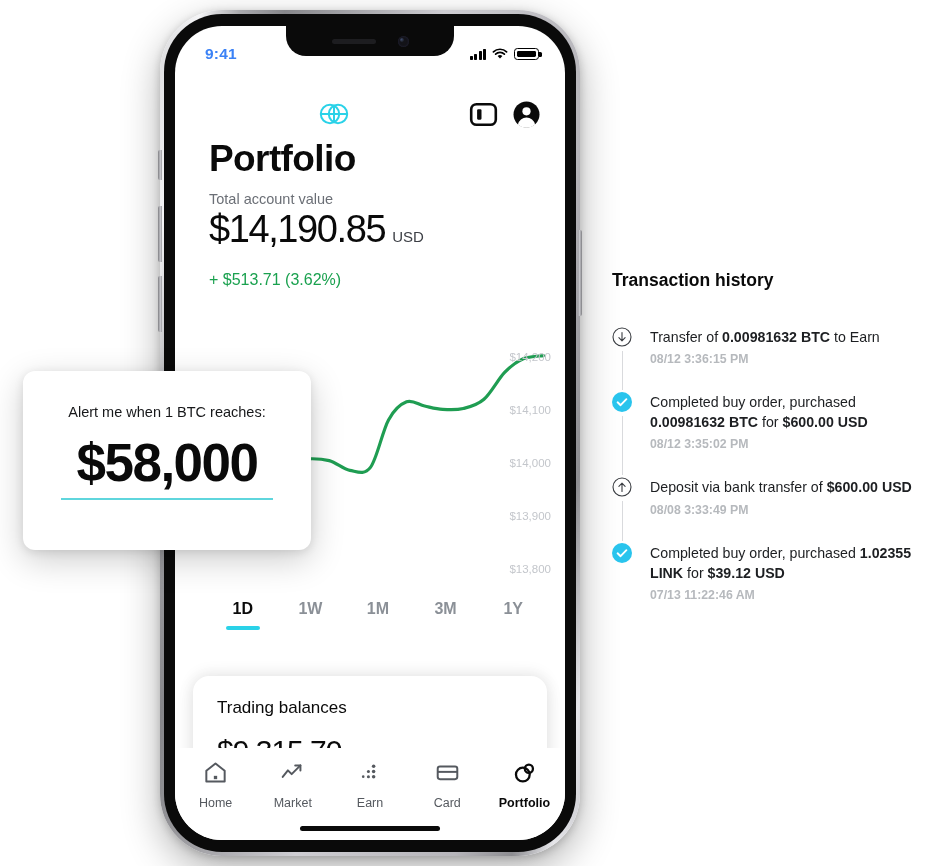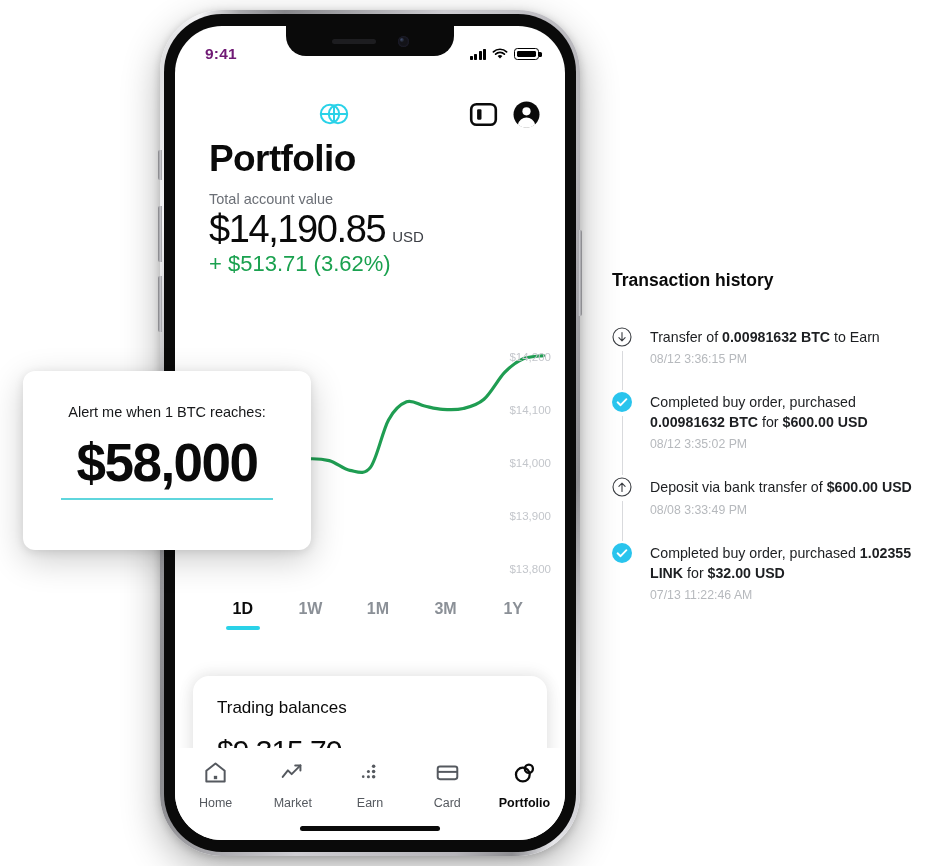--- a/index.html
+++ b/index.html
@@ -71,21 +71,21 @@
     background: radial-gradient(circle at 35% 35%, #3d4a6b, #111);
   }
 
   
   #status-bar {
     position: absolute; top: 0; left: 0; right: 0; height: 46px;
     display: flex; align-items: center; justify-content: space-between;
     padding: 10px 26px 0 30px;
     z-index: 30;
   }
-  #status-time { font-size: 15.5px; font-weight: bold; color: #701a75; letter-spacing: .2px; }
+  #status-time { font-size: 15.5px; font-weight: bold; color: #3b82f6; letter-spacing: .2px; }
   #status-icons { display: flex; align-items: center; gap: 6px; }
   .sig-bars { display: flex; align-items: flex-end; gap: 1.5px; height: 11px; }
   .sig-bars i { display:block; width: 3px; background: #000; border-radius: .8px; }
   .sig-bars i:nth-child(1){height:4px;}
   .sig-bars i:nth-child(2){height:6px;}
   .sig-bars i:nth-child(3){height:8.5px;}
   .sig-bars i:nth-child(4){height:11px;}
   #battery {
     width: 25px; height: 12px; border: 1.6px solid #000; border-radius: 3.4px;
     position: relative; padding: 1.6px;
@@ -105,21 +105,21 @@
   #brand-logo { margin: 0 auto; }
   #header-actions { display: flex; align-items: center; gap: 14px; }
 
   
   #portfolio-head { position: absolute; top: 112px; left: 34px; right: 24px; z-index: 15; }
   #page-title { font-size: 37px; font-weight: bold; color: #0a0a0a; letter-spacing: -.6px; }
   #total-label { margin-top: 11px; font-size: 14.5px; color: #6b6f76; font-weight: 500; }
   #total-row { display: flex; align-items: baseline; margin-top: 1px; }
   #total-value { font-size: 38px; font-weight: 400; color: #0a0a0a; letter-spacing: -1.4px; }
   #total-currency { font-size: 15px; color: #3c3f45; margin-left: 7px; font-weight: 500; }
-  #total-change { margin-top: 0; font-size: 22px; color: #1aa14f; font-weight: 400; }
+  #total-change { margin-top: 20px; font-size: 16px; color: #1aa14f; font-weight: 400; }
 
   
   #chart-area {
     position: absolute; top: 272px; left: 0; right: 0; height: 290px; z-index: 5;
   }
   #chart-svg { position: absolute; inset: 0; width: 100%; height: 100%; }
   .y-tick {
     position: absolute; right: 14px;
     font-size: 11.5px; color: #c3c6cb; font-weight: 500;
     transform: translateY(-50%);
@@ -197,21 +197,21 @@
   .tx-item { position: relative; padding-left: 38px; margin-bottom: 26px; }
   .tx-item:last-child { margin-bottom: 0; }
   .tx-icon { position: absolute; left: 0; top: 0px; width: 20px; height: 20px; }
   .tx-rail {
     position: absolute; left: 9.5px; top: 24px; bottom: -24px;
     width: 1.4px; background: #d9dadd;
   }
   .tx-item:last-child .tx-rail { display: none; }
   .tx-text { font-size: 14.2px; color: #1d1f22; line-height: 1.42; }
   .tx-text b { font-weight: bold; }
-  .tx-time { font-size: 12.3px; color: #b6b9bd; margin-top: 5px; }
+  .tx-time { font-size: 12.3px; color: #b6b9bd; margin-top: 5px; font-weight: bold; }
 </style>
 </head>
 <body>
 
 <div id="stage">
 
   <div id="phone-frame">
     <div class="side-btn" id="btn-silent"></div>
     <div class="side-btn" id="btn-vol-up"></div>
     <div class="side-btn" id="btn-vol-dn"></div>
@@ -385,19 +385,19 @@
             </svg></span>
           <span class="tx-rail"></span>
           <div class="tx-text"><span>Deposit via bank transfer of </span><b>$600.00 USD</b></div>
           <div class="tx-time">08/08 3:33:49 PM</div>
         </div>
         <div class="tx-item">
           <span class="tx-icon"><svg width="20" height="20" viewBox="0 0 20 20">
               <circle cx="10" cy="10" r="10" fill="#29c4ed"></circle>
               <path d="M5.6 10.3 8.6 13.2l5.8-6" stroke="#fff" stroke-width="1.9" fill="none" stroke-linecap="round" stroke-linejoin="round"></path>
             </svg></span>
-          <div class="tx-text"><span>Completed buy order, purchased </span><b>1.02355 LINK</b><span> for </span><b>$32.00 USD</b></div>
+          <div class="tx-text"><span>Completed buy order, purchased </span><b>1.02355 LINK</b><span> for </span><b>$39.12 USD</b></div>
           <div class="tx-time">07/13 11:22:46 AM</div>
         </div>
       </div>
   </div>
 
 </div>
 
 </body></html>

